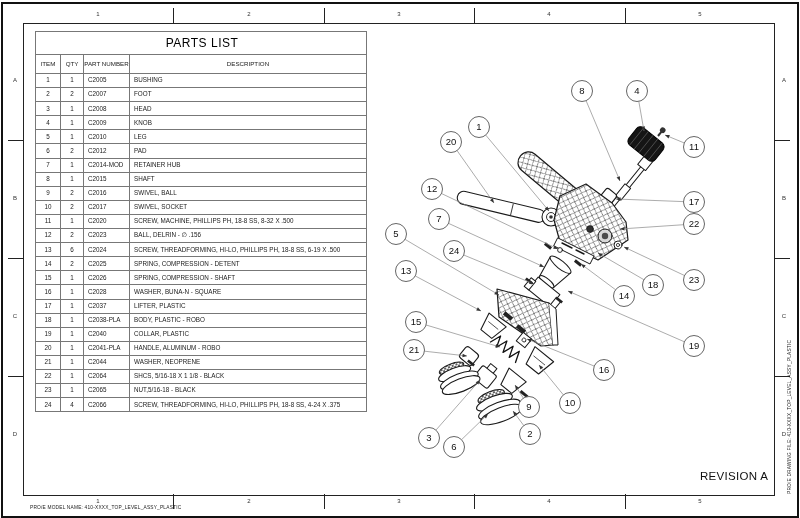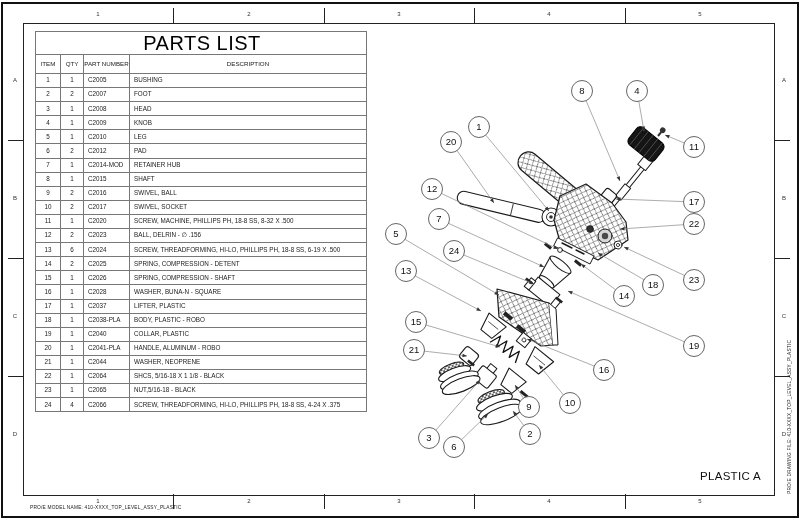--- a/index.html
+++ b/index.html
@@ -17,21 +17,21 @@
   .parts-table{
     position:absolute;left:35px;top:31px;width:331px;border-collapse:collapse;
     table-layout:fixed;background:#fff;
   }
   .parts-table td,.parts-table th{
     border:0.8px solid #777;font-weight:normal;
     font-size:6.3px;line-height:1;padding:0 0 0 2px;height:13.1px;
     white-space:nowrap;overflow:hidden;color:#1a1a1a;
   }
   .parts-table .title-cell{
-    font-size:20px;text-align:center;height:22px;letter-spacing:0.5px;color:#000;
+    font-size:12px;text-align:center;height:22px;letter-spacing:0.5px;color:#000;
   }
   .parts-table .hdr{height:18px;text-align:center;padding:0;font-size:6.2px;}
   .col-item{width:25px;} .col-qty{width:23px;} .col-pn{width:46px;} .col-desc{width:237px;}
   td.ctr{text-align:center;padding:0;}
   td.pn,td.desc{padding-left:4px;}
   
   .revision{position:absolute;left:700px;top:470px;font-size:11.5px;color:#111;letter-spacing:0.3px;}
   .note-bottom{position:absolute;left:30px;top:505px;font-size:4.8px;color:#222;letter-spacing:0.2px;}
   .note-right{
     position:absolute;left:787px;top:494px;font-size:4.8px;color:#222;white-space:nowrap;
@@ -491,15 +491,15 @@
       <polygon points="480,380 478.3802347194349,384.5679711509461 475.67674158928315,382.1907616744333" fill="#333"></polygon>
       <circle cx="429" cy="438" r="10.5" fill="#fff" stroke="#666666" stroke-width="1"></circle>
       <text x="429" y="441.4" text-anchor="middle" font-size="9.5" fill="#111">3</text>
       <line x1="461.53459726209735" y1="439.68700853972905" x2="488" y2="414" stroke="#888888" stroke-width="0.7"></line>
       <polygon points="488,414 486.0245425665762,418.4257844421899 483.517231208769,415.84249395232797" fill="#333"></polygon>
       <circle cx="454" cy="447" r="10.5" fill="#fff" stroke="#666666" stroke-width="1"></circle>
       <text x="454" y="450.4" text-anchor="middle" font-size="9.5" fill="#111">6</text>
     </g>
 </svg>
 
-<div class="revision">PLASTIC A</div>
+<div class="revision">REVISION A</div>
 <div class="note-bottom">PRO/E MODEL NAME: 410-XXXX_TOP_LEVEL_ASSY_PLASTIC</div>
 <div class="note-right">PRO/E DRAWING FILE: 410-XXXX_TOP_LEVEL_ASSY_PLASTIC</div>
 
 </body></html>

